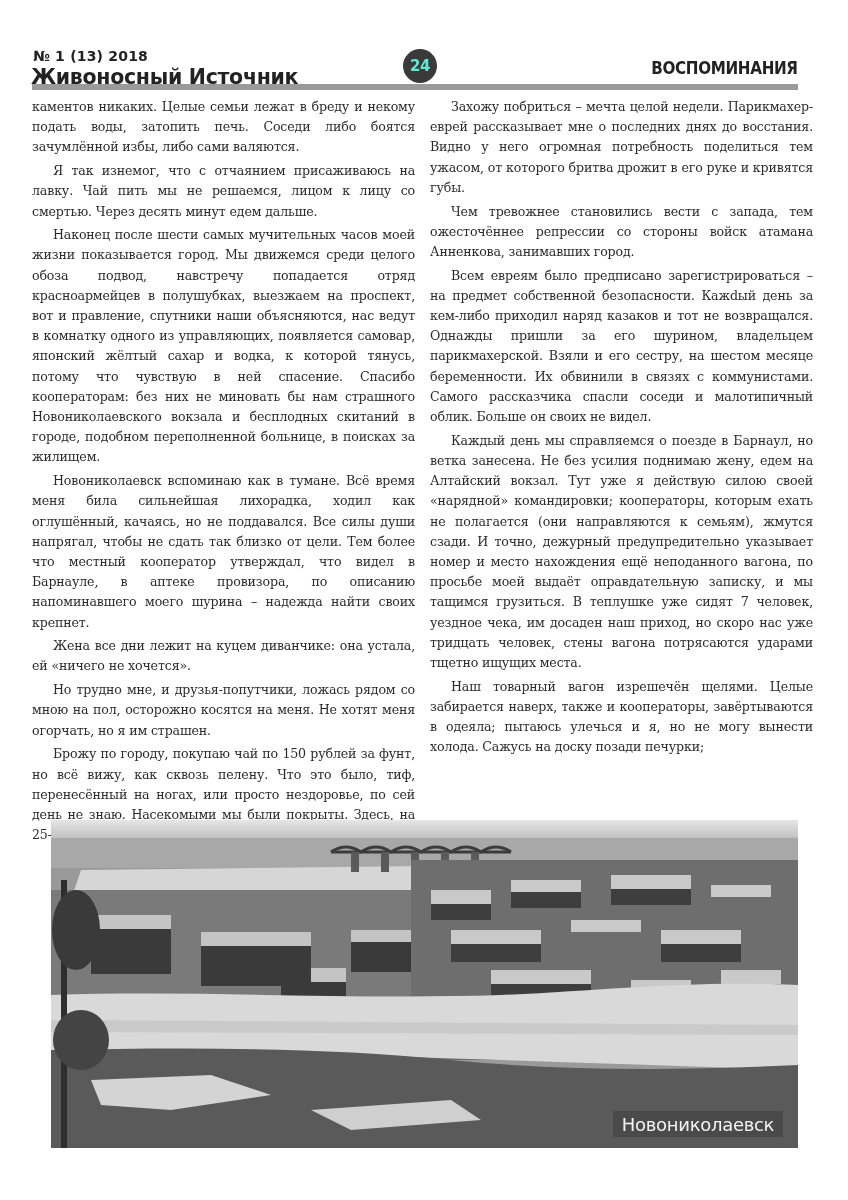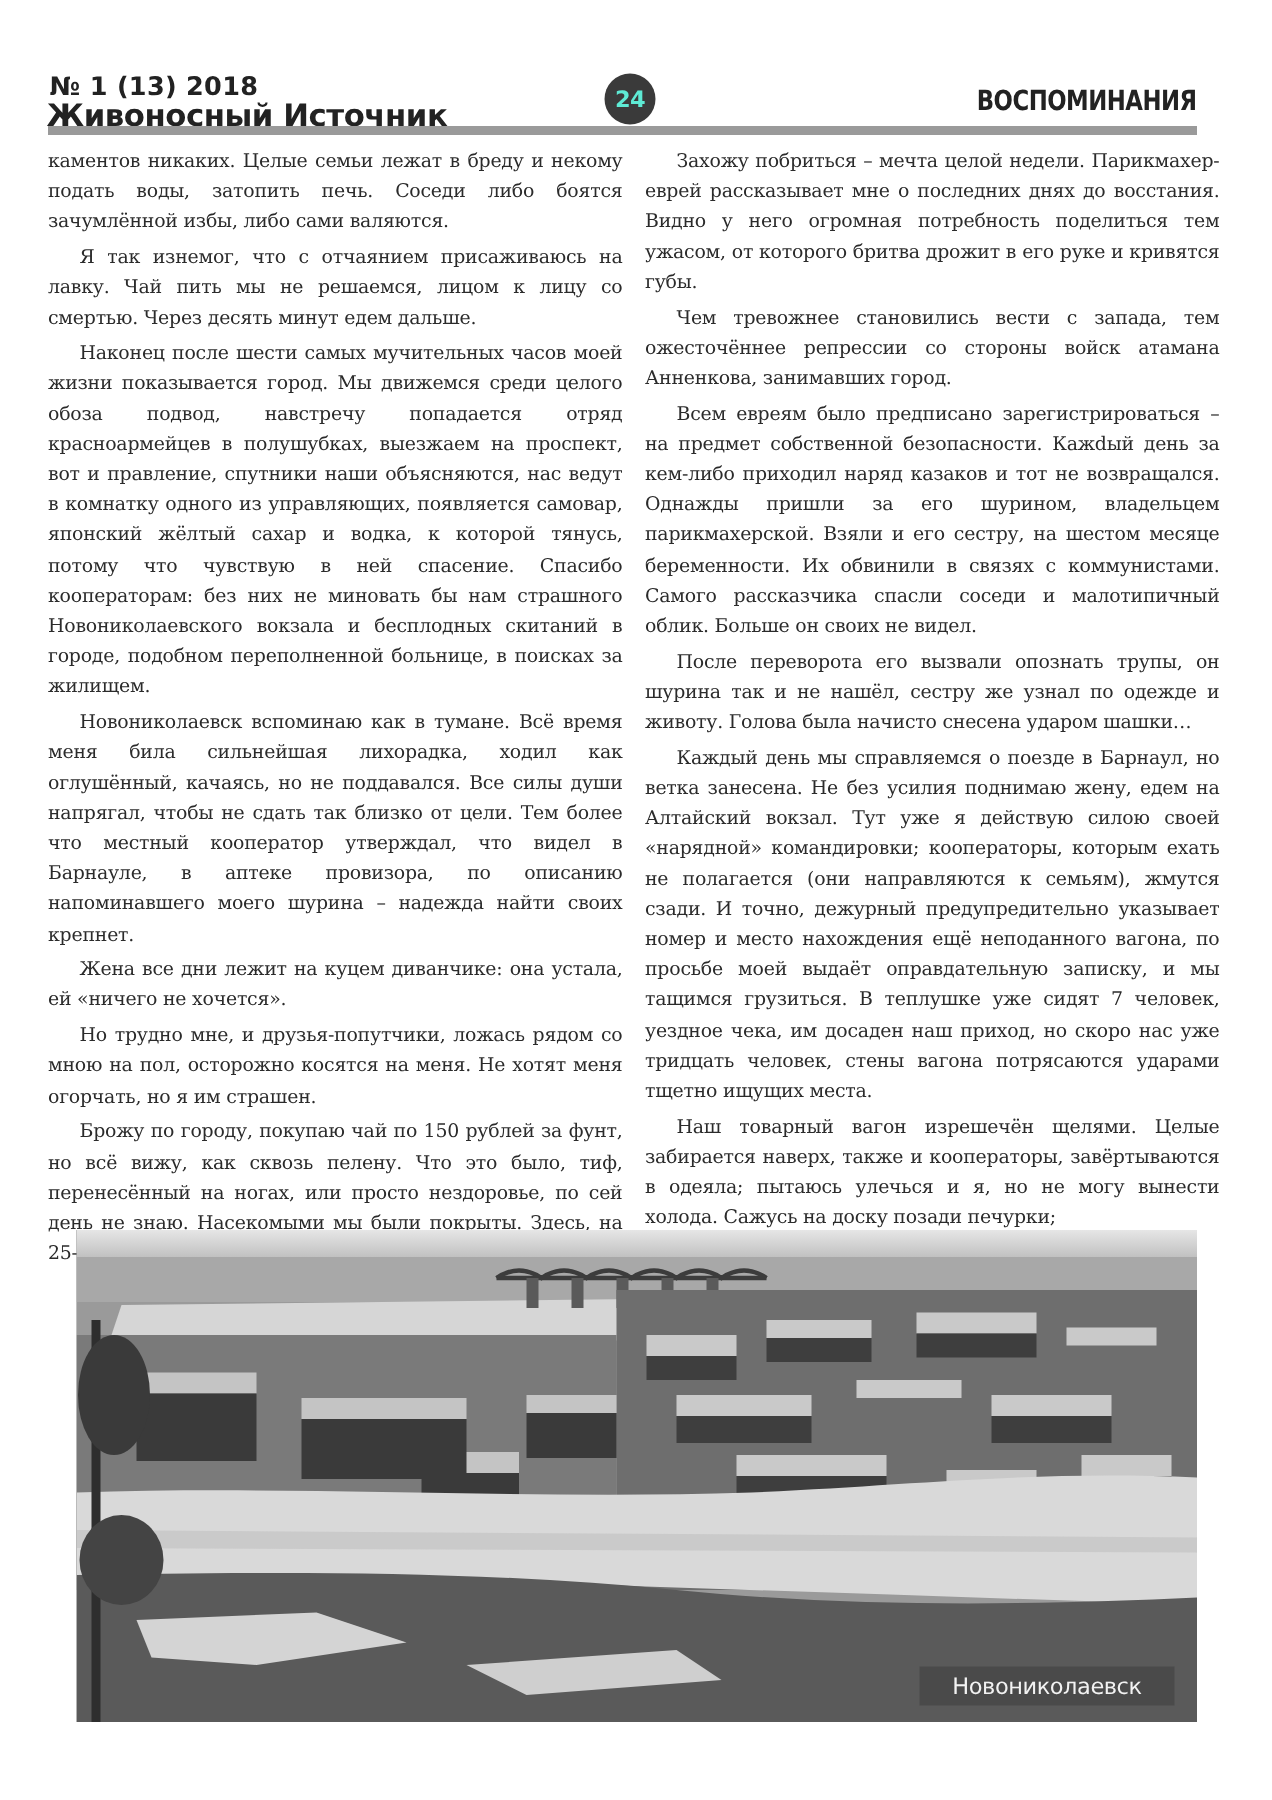--- a/index.html
+++ b/index.html
@@ -1,41 +1,41 @@
 <!DOCTYPE html>
 <html><head>
 <meta charset="utf-8">
 <style>
   html, body { margin: 0; padding: 0; background: #ffffff; }
   body { width: 848px; height: 1200px; position: relative; overflow: hidden;
          font-family: "DejaVu Serif", "Liberation Serif", serif; color: #2b2b2b; }
 
   .issue { position: absolute; left: 33px; top: 48px; font-family: "DejaVu Sans", sans-serif;
-           font-weight: bold; font-size: 17px; color: #222; letter-spacing: 0.2px; }
+           font-weight: bold; font-size: 14px; color: #222; letter-spacing: 0.2px; }
   .mag-title { position: absolute; left: 31px; top: 65px; font-family: "DejaVu Sans", sans-serif;
                font-weight: bold; font-size: 20.5px; color: #222; letter-spacing: -0.3px; white-space: nowrap; }
   .rule { position: absolute; left: 32px; top: 84px; width: 766px; height: 6px; background: #9a9a9a; }
   .page-num { position: absolute; left: 403px; top: 49px; width: 34px; height: 34px; border-radius: 50%;
               background: #3a3a3a; color: #5eead4; font-family: "DejaVu Sans", sans-serif; font-weight: bold;
               font-size: 15px; display: flex; align-items: center; justify-content: center; letter-spacing: -0.5px; }
   .section { position: absolute; right: 50px; top: 57px; font-family: "DejaVu Sans", sans-serif; font-weight: bold;
              font-size: 18.5px; color: #222; letter-spacing: -0.4px; transform: scaleX(0.82); transform-origin: right center; }
 
   .col { position: absolute; top: 97px; width: 383px; font-size: 12.6px; line-height: 20.2px;
          text-align: justify; letter-spacing: -0.15px; }
   .col.left { left: 32px; }
   .col.right { left: 430px; }
   .col p { margin: 0 0 3.5px 0; text-indent: 21px; hyphens: manual; }
   .col p.cont { text-indent: 0; }
 
   .photo { position: absolute; left: 51px; top: 820px; width: 747px; height: 328px; overflow: hidden;
            background: #8c8c8c; }
   .photo svg { display: block; }
   .caption { position: absolute; left: 613px; top: 1111px; width: 170px; height: 26px; background: #4a4a4a;
-             color: #f2f2f2; font-family: "DejaVu Sans", sans-serif; font-size: 15px; display: flex;
+             color: #f2f2f2; font-family: "DejaVu Sans", sans-serif; font-size: 18px; display: flex;
              align-items: center; justify-content: center; transform-origin: center; letter-spacing: -0.3px; }
 </style>
 </head>
 <body>
 
 <div class="issue">№ 1 (13) 2018</div>
 <div class="mag-title">Живоносный Источник</div>
 <div class="rule"></div>
 <div class="page-num">24</div>
 <div class="section">ВОСПОМИНАНИЯ</div>
@@ -47,21 +47,20 @@
   <p>Новониколаевск вспоминаю как в тумане. Всё время меня била сильнейшая лихорадка, ходил как оглушённый, качаясь, но не поддавался. Все силы души напрягал, чтобы не сдать так близко от цели. Тем более что местный кооператор утверждал, что видел в Барнауле, в аптеке провизора, по описанию напоминавшего моего шурина – надежда найти своих крепнет.</p>
   <p>Жена все дни лежит на куцем диванчике: она устала, ей «ничего не хочется».</p>
   <p>Но трудно мне, и друзья-попутчики, ложась рядом со мною на пол, осторожно косятся на меня. Не хотят меня огорчать, но я им страшен.</p>
   <p>Брожу по городу, покупаю чай по 150 рублей за фунт, но всё вижу, как сквозь пелену. Что это было, тиф, перенесённый на ногах, или просто нездоровье, по сей день не знаю. Насекомыми мы были покрыты. Здесь, на 25-й день пути, первая баня.</p>
 </div>
 
 <div class="col right">
   <p>Захожу побриться – мечта целой недели. Парик­махер-еврей рассказывает мне о последних днях до восстания. Видно у него огромная потребность поде­литься тем ужасом, от которого бритва дрожит в его руке и кривятся губы.</p>
   <p>Чем тревожнее становились вести с запада, тем ожесточённее репрессии со стороны войск атамана Анненкова, занимавших город.</p>
   <p>Всем евреям было предписано зарегистриро­ваться – на предмет собственной безопасности. Каж­dый день за кем-либо приходил наряд казаков и тот не возвращался. Однажды пришли за его шурином, владельцем парикмахерской. Взяли и его сестру, на шестом месяце беременности. Их обвинили в связях с коммунистами. Самого рассказчика спасли соседи и малотипичный облик. Больше он своих не видел.</p>
-  <p>После переворота его вызвали опознать трупы, он шурина так и не нашёл, сестру же узнал по одежде и животу. Голова была начисто снесена ударом шашки…</p>
   <p>Каждый день мы справляемся о поезде в Барнаул, но ветка занесена. Не без усилия поднимаю жену, едем на Алтайский вокзал. Тут уже я действую силою своей «нарядной» командировки; кооператоры, кото­рым ехать не полагается (они направляются к семьям), жмутся сзади. И точно, дежурный предупре­дительно указывает номер и место нахождения ещё неподанного вагона, по просьбе моей выдаёт оправ­дательную записку, и мы тащимся грузиться. В теп­лушке уже сидят 7 человек, уездное чека, им досаден наш приход, но скоро нас уже тридцать человек, стены вагона потрясаются ударами тщетно ищущих места.</p>
   <p>Наш товарный вагон изрешечён щелями. Целые забирается наверх, также и кооператоры, завёрты­ваются в одеяла; пытаюсь улечься и я, но не могу вынести холода. Сажусь на доску позади печурки;</p>
 </div>
 
 <div class="photo">
   <svg width="747" height="328" viewBox="0 0 747 328">
     <defs>
       <linearGradient id="sky" x1="0" y1="0" x2="0" y2="1">
         <stop offset="0" stop-color="#e6e6e6"></stop>
         <stop offset="1" stop-color="#bdbdbd"></stop>

